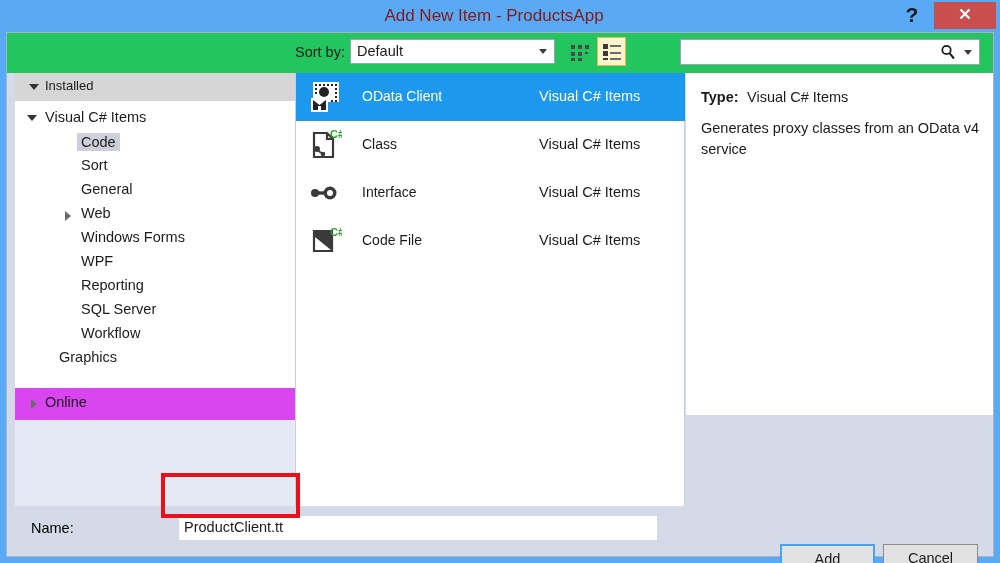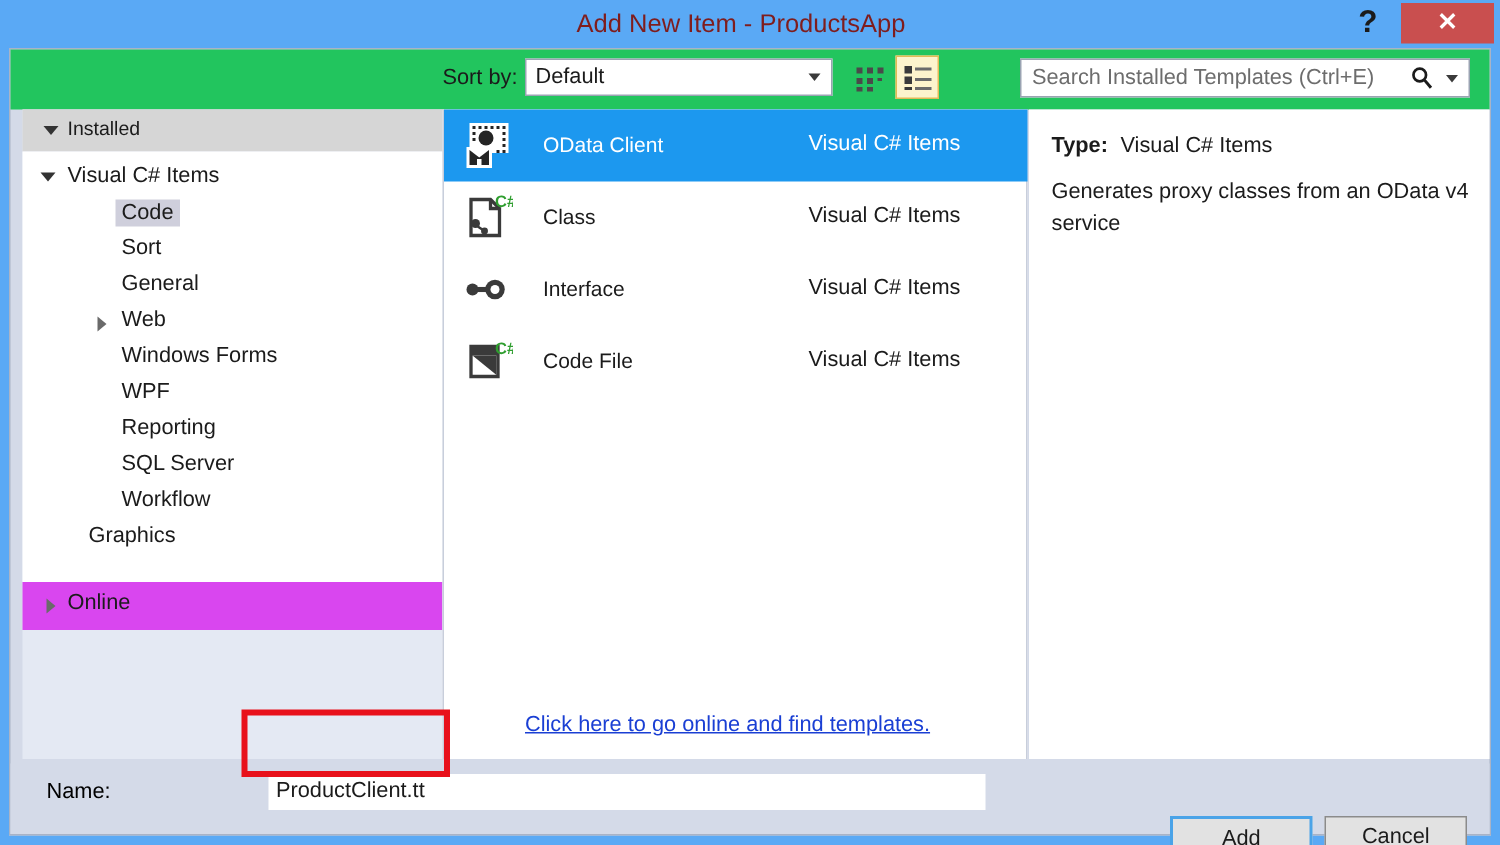--- a/index.html
+++ b/index.html
@@ -229,21 +229,21 @@
     color: #1a3fd4;
     text-decoration: underline;
     white-space: nowrap;
     cursor: pointer;
   }
 
   
   .details-panel {
     position: absolute;
     left: 679px; top: 40px;
-    width: 307px; height: 433px;
+    width: 307px; height: 342px;
     background: #ffffff;
     box-sizing: border-box;
     padding-left: 36px;
   }
   .det-type-label {
     position: absolute; left: 15px; top: 16px;
     font-size: 14.5px; font-weight: bold; color: #1b1b1b;
   }
   .det-type-value {
     position: absolute; left: 61px; top: 16px;
@@ -344,21 +344,20 @@
           <rect x="5" y="6" width="5" height="5" fill="#3a3a3a"></rect>
           <rect x="12" y="7" width="11" height="2" fill="#6b6b6b"></rect>
           <rect x="5" y="13" width="5" height="5" fill="#3a3a3a"></rect>
           <rect x="12" y="14" width="11" height="2" fill="#6b6b6b"></rect>
           <rect x="5" y="20" width="5" height="2" fill="#3a3a3a"></rect>
           <rect x="12" y="20" width="11" height="2" fill="#6b6b6b"></rect>
         </svg>
       </div>
 
       <div class="searchbox">
-        <span class="ph">Search Installed Templates (Ctrl+E)</span>
         <span class="mag">
           <svg width="18" height="18" viewBox="0 0 18 18">
             <circle cx="7.5" cy="7" r="4.2" stroke="#1b1b1b" stroke-width="1.8" fill="none"></circle>
             <path d="M10.7 10.4 L15 15.5" stroke="#1b1b1b" stroke-width="2" fill="none"></path>
           </svg>
         </span>
         <span class="sarrow"></span>
       </div>
     </div>
 
@@ -479,21 +478,20 @@
             <path d="M8 8 h18 v20 h-18 z" fill="none" stroke="#3a3a3a" stroke-width="2.2"></path>
             <path d="M8 8 h18 v6 h-18 z" fill="#3a3a3a"></path>
             <path d="M9 14 L25 27 L25 14 z" fill="#3a3a3a"></path>
             <text x="24" y="13" font-family="Liberation Sans, sans-serif" font-size="11" font-weight="bold" fill="#2f9e2f">C#</text>
           </svg>
         </span>
         <span class="tname">Code File</span>
         <span class="tcat">Visual C# Items</span>
       </div>
 
-      <div class="online-link">Click here to go online and find templates.</div>
     </div>
 
     <div class="details-panel">
       <div class="det-type-label">Type:</div>
       <div class="det-type-value">Visual C# Items</div>
       <div class="det-desc">Generates proxy classes from an OData v4 service</div>
     </div>
 
     <div class="name-row">
       <div class="name-label">Name:</div>

